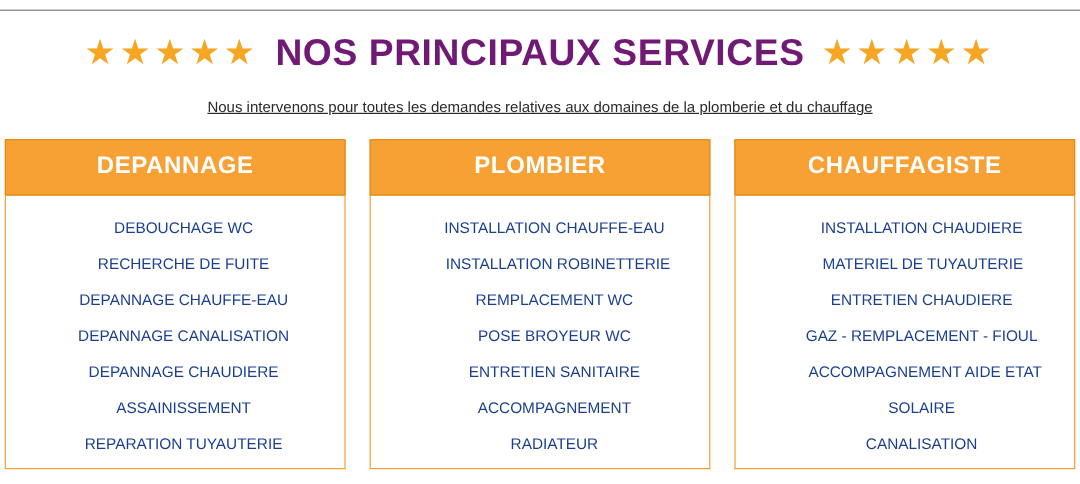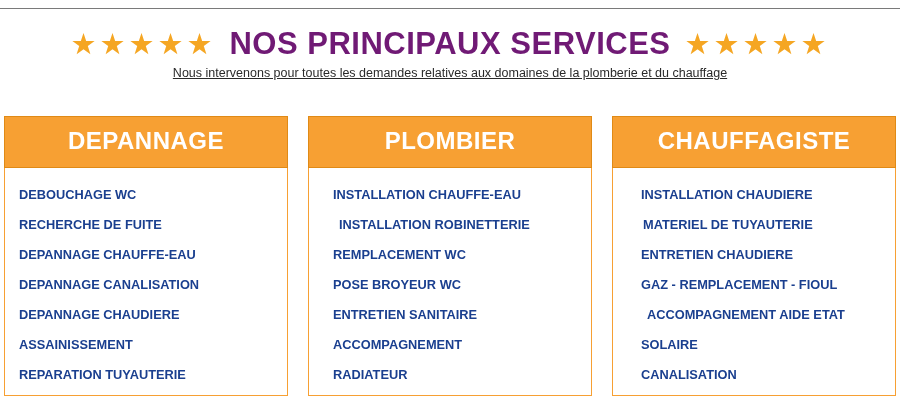--- a/index.html
+++ b/index.html
@@ -48,21 +48,21 @@
     white-space: nowrap;
   }
   .main-title {
     font-size: 31px;
     font-weight: bold;
     color: #701a75;
     letter-spacing: 0.5px;
     white-space: nowrap;
   }
   .subtitle {
-    margin-top: 4px;
+    margin-top: 20px;
     font-size: 12.5px;
     color: #2a2a2a;
     text-decoration: underline;
   }
   .columns {
     position: absolute;
     top: 116px;
     left: 0;
     width: 900px;
     display: flex;
@@ -72,40 +72,41 @@
   }
   .card {
     width: 284px;
     box-sizing: border-box;
     background: #ffffff;
   }
   .card-header {
     background: #f7a033;
     border: 1px solid #e08a16;
     color: #ffffff;
-    font-size: 24px;
+    font-size: 20px;
     font-weight: bold;
     text-align: center;
     padding: 10px 0 12px 0;
     letter-spacing: 0.5px;
   }
   .card-body {
     border: 1px solid #f7a033;
     border-top: none;
     padding: 12px 0 10px 0;
     height: 228px;
     box-sizing: border-box;
   }
   .service-item {
     font-size: 12.8px;
-    font-weight: bold;
+    font-weight: normal;
     color: #1a3f8f;
     padding: 0 0 0 14px;
     line-height: 30px;
     white-space: nowrap;
+    text-align: center;
   }
   .card-2 .service-item { padding-left: 24px; }
   .card-3 .service-item { padding-left: 28px; }
   .indent-1 { padding-left: 30px !important; }
   .indent-2 { padding-left: 34px !important; }
 </style>
 </head>
 <body>
 
 <div class="page">

